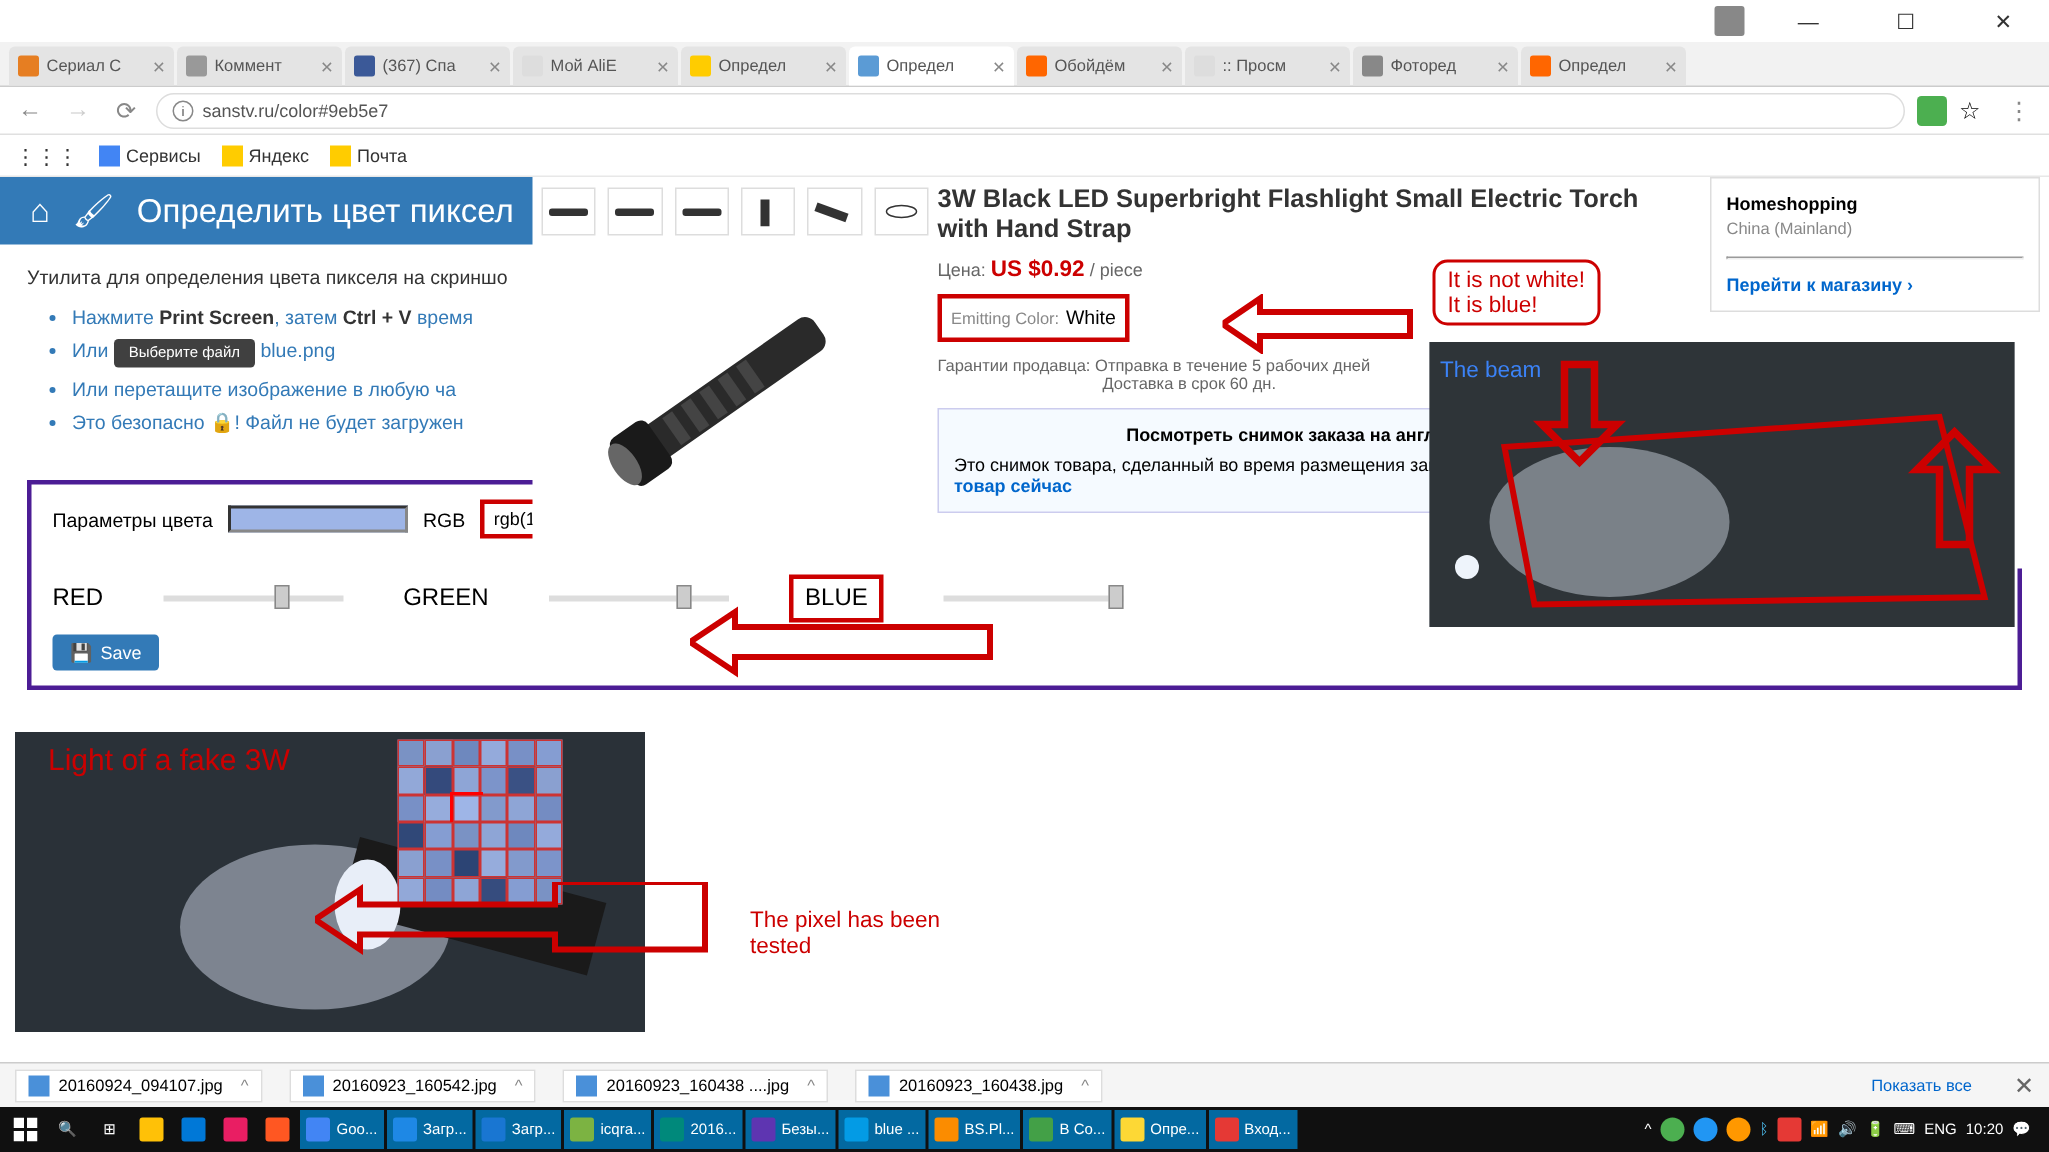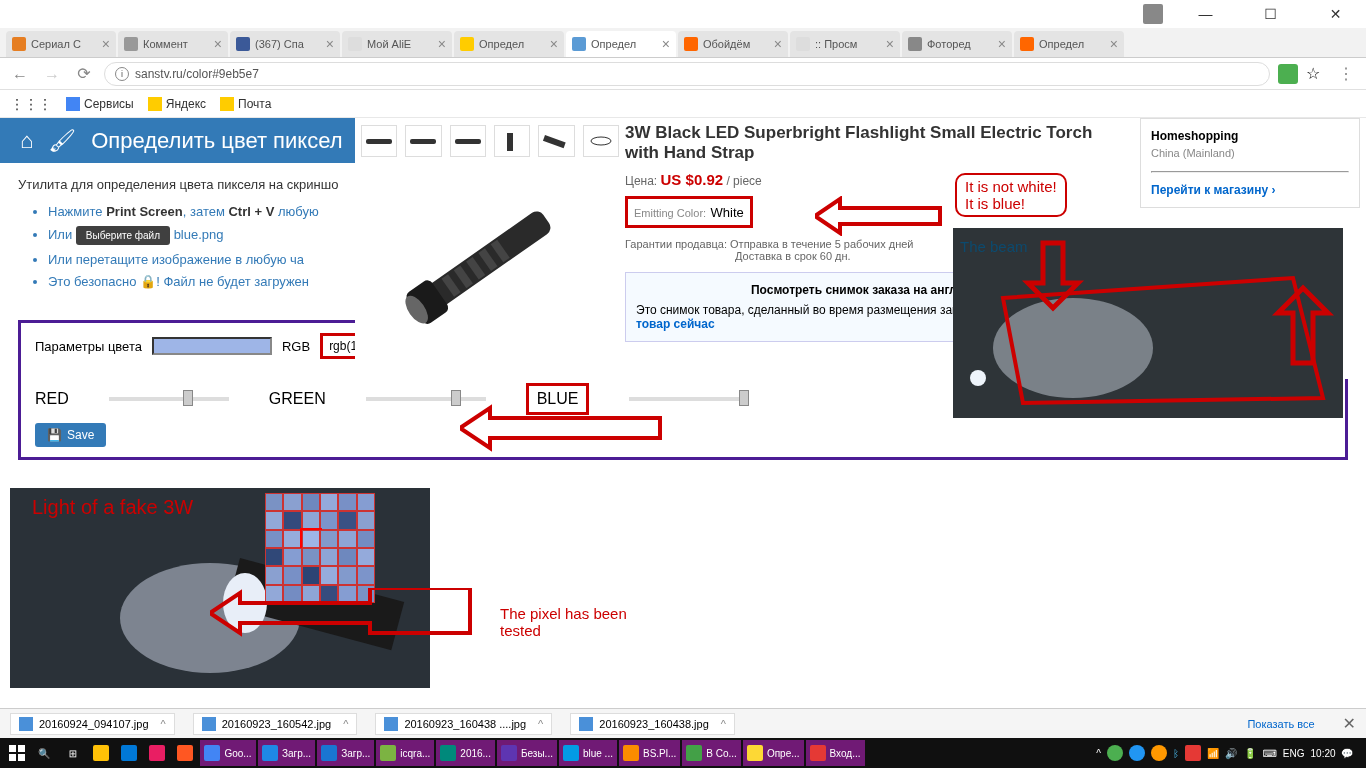--- a/index.html
+++ b/index.html
@@ -60,21 +60,21 @@
 .dark-photo{position:absolute;background:#2a3138}
 .pixel-grid{position:absolute;width:110px;height:110px;display:grid;grid-template-columns:repeat(6,1fr);grid-template-rows:repeat(6,1fr)}
 .pixel-grid div{border:1px solid #c33}
 .dl-bar{position:absolute;bottom:30px;left:0;right:0;height:30px;background:#f5f5f5;border-top:1px solid #ccc;display:flex;align-items:center;padding:0 10px;gap:18px;font-size:11px}
 .dl-item{display:flex;align-items:center;gap:6px;padding:3px 8px;border:1px solid #ddd;background:#fff}
 .dl-ico{width:14px;height:14px;background:#4a90d9}
 .dl-show{margin-left:auto;color:#06c}
 .dl-close{margin-left:10px;font-size:16px;color:#666}
 .taskbar{position:absolute;bottom:0;left:0;right:0;height:30px;background:#101010;display:flex;align-items:center;padding:0 4px;gap:2px}
 .tb-item{height:26px;min-width:26px;display:flex;align-items:center;justify-content:center;color:#fff;font-size:10px;padding:0 4px}
-.tb-item.wide{min-width:56px;background:#701a75;gap:4px}
+.tb-item.wide{min-width:56px;background:#0369a1;gap:4px}
 .tb-tray{margin-left:auto;display:flex;align-items:center;gap:6px;color:#fff;font-size:10px;padding-right:8px}
 .tb-ico{width:16px;height:16px;border-radius:2px}
 svg{display:block}
 </style>
 </head>
 <body>
 
 <div class="titlebar">
  <div class="user-icon"></div>
  <div class="winbtn">—</div>
@@ -168,21 +168,21 @@
 
 <div class="page">
  <div class="bluebar">
   <span>⌂</span>
   <span>🖌</span>
   <span>Определить цвет пиксел</span>
  </div>
  <div class="content">
   <div class="subtitle">Утилита для определения цвета пикселя на скриншо</div>
   <ul class="bullets">
-   <li><span>Нажмите </span><b>Print Screen</b><span>, затем </span><b>Ctrl + V</b><span> любую</span></li>
+   <li><span>Нажмите </span><b>Print Screen</b><span>, затем </span><b>Ctrl + V</b><span> время</span></li>
    <li><span>Или </span><span class="filebtn">Выберите файл</span><span> blue.png</span></li>
    <li>Или перетащите изображение в любую ча</li>
    <li><span>Это безопасно </span><span>🔒</span><span>! Файл не будет загружен</span></li>
   </ul>
  </div>
 
  <div class="params-box">
   <div class="params-row">
    <span>Параметры цвета</span>
    <div class="swatch"></div>
@@ -347,21 +347,21 @@
    <div class="link">Перейти к магазину ›</div>
   </div>
 
   <svg class="red-arrow" style="left:460px;top:78px" width="130" height="40">
    <polygon points="0,20 25,3 25,12 125,12 125,28 25,28 25,37" fill="none" stroke="#c00" stroke-width="4"></polygon>
   </svg>
   <div class="red-anno" style="left:600px;top:55px;background:#fff;border:2px solid #c00;border-radius:10px;padding:3px 8px">
    <div>It is not white!</div>
    <div>It is blue!</div>
   </div>
-  <div class="red-anno" style="left:605px;top:120px;color:#0c4a6e">The beam</div>
+  <div class="red-anno" style="left:605px;top:120px;color:#3b82f6">The beam</div>
 
   <div class="dark-photo" style="left:598px;top:110px;width:390px;height:190px">
    <svg width="390" height="190">
     <rect width="390" height="190" fill="#2e3438"></rect>
     <ellipse cx="120" cy="120" rx="80" ry="50" fill="#d8e0ea" opacity="0.45"></ellipse>
     <circle cx="25" cy="150" r="8" fill="#eef4fb"></circle>
     <polygon points="50,70 340,50 370,170 70,175" fill="none" stroke="#c00" stroke-width="4"></polygon>
     <g stroke="#c00" stroke-width="5" fill="none">
      <path d="M90,15 l0,40 l-15,0 l25,25 l25,-25 l-15,0 l0,-40 z"></path>
      <path d="M360,165 l0,-50 l-15,0 l25,-25 l25,25 l-15,0 l0,50 z" transform="translate(-20,-30)"></path>

